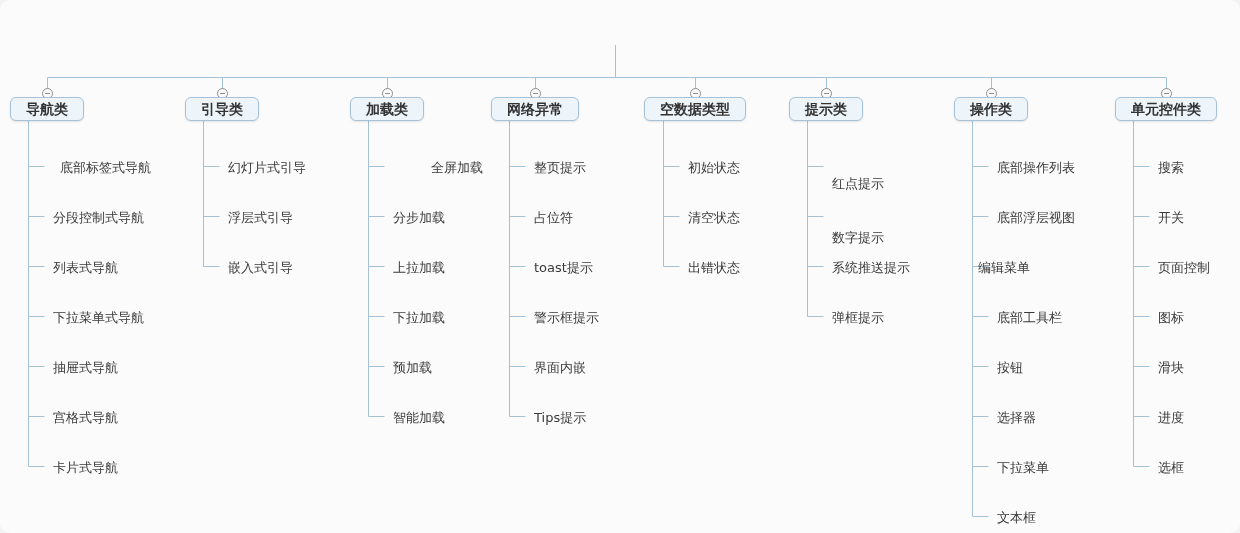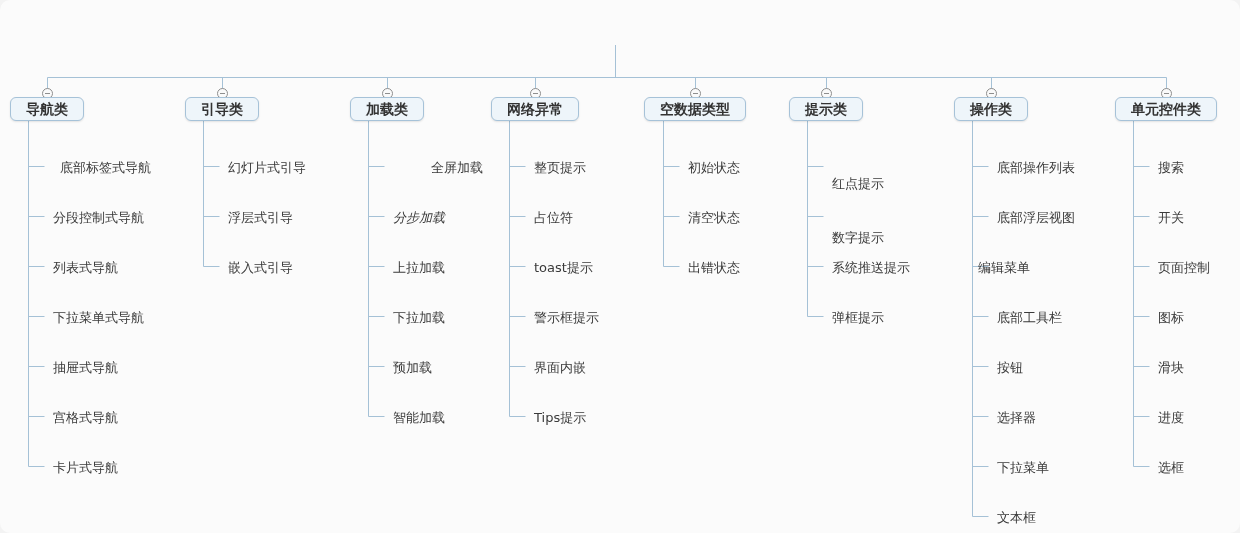--- a/index.html
+++ b/index.html
@@ -91,21 +91,21 @@
       </div>
       <div class="branch-box" style="left: 222px; top: 97px;">引导类</div>
       <div class="leaf" style="left: 228px; top: 167px;">幻灯片式引导</div>
       <div class="leaf" style="left: 228px; top: 217px;">浮层式引导</div>
       <div class="leaf" style="left: 228px; top: 267px;">嵌入式引导</div>
       <div class="collapse-btn" style="left: 382px; top: 87.5px;">
         <span class="minus"></span>
       </div>
       <div class="branch-box" style="left: 387px; top: 97px;">加载类</div>
       <div class="leaf" style="left: 393px; top: 167px; margin-left: 38px;">全屏加载</div>
-      <div class="leaf" style="left: 393px; top: 217px; font-style: italic;">分步加载</div>
+      <div class="leaf" style="left: 393px; top: 217px;">分步加载</div>
       <div class="leaf" style="left: 393px; top: 267px;">上拉加载</div>
       <div class="leaf" style="left: 393px; top: 317px;">下拉加载</div>
       <div class="leaf" style="left: 393px; top: 367px;">预加载</div>
       <div class="leaf" style="left: 393px; top: 417px;">智能加载</div>
       <div class="collapse-btn" style="left: 530px; top: 87.5px;">
         <span class="minus"></span>
       </div>
       <div class="branch-box" style="left: 535px; top: 97px;">网络异常</div>
       <div class="leaf" style="left: 534px; top: 167px;">整页提示</div>
       <div class="leaf" style="left: 534px; top: 217px;">占位符</div>

